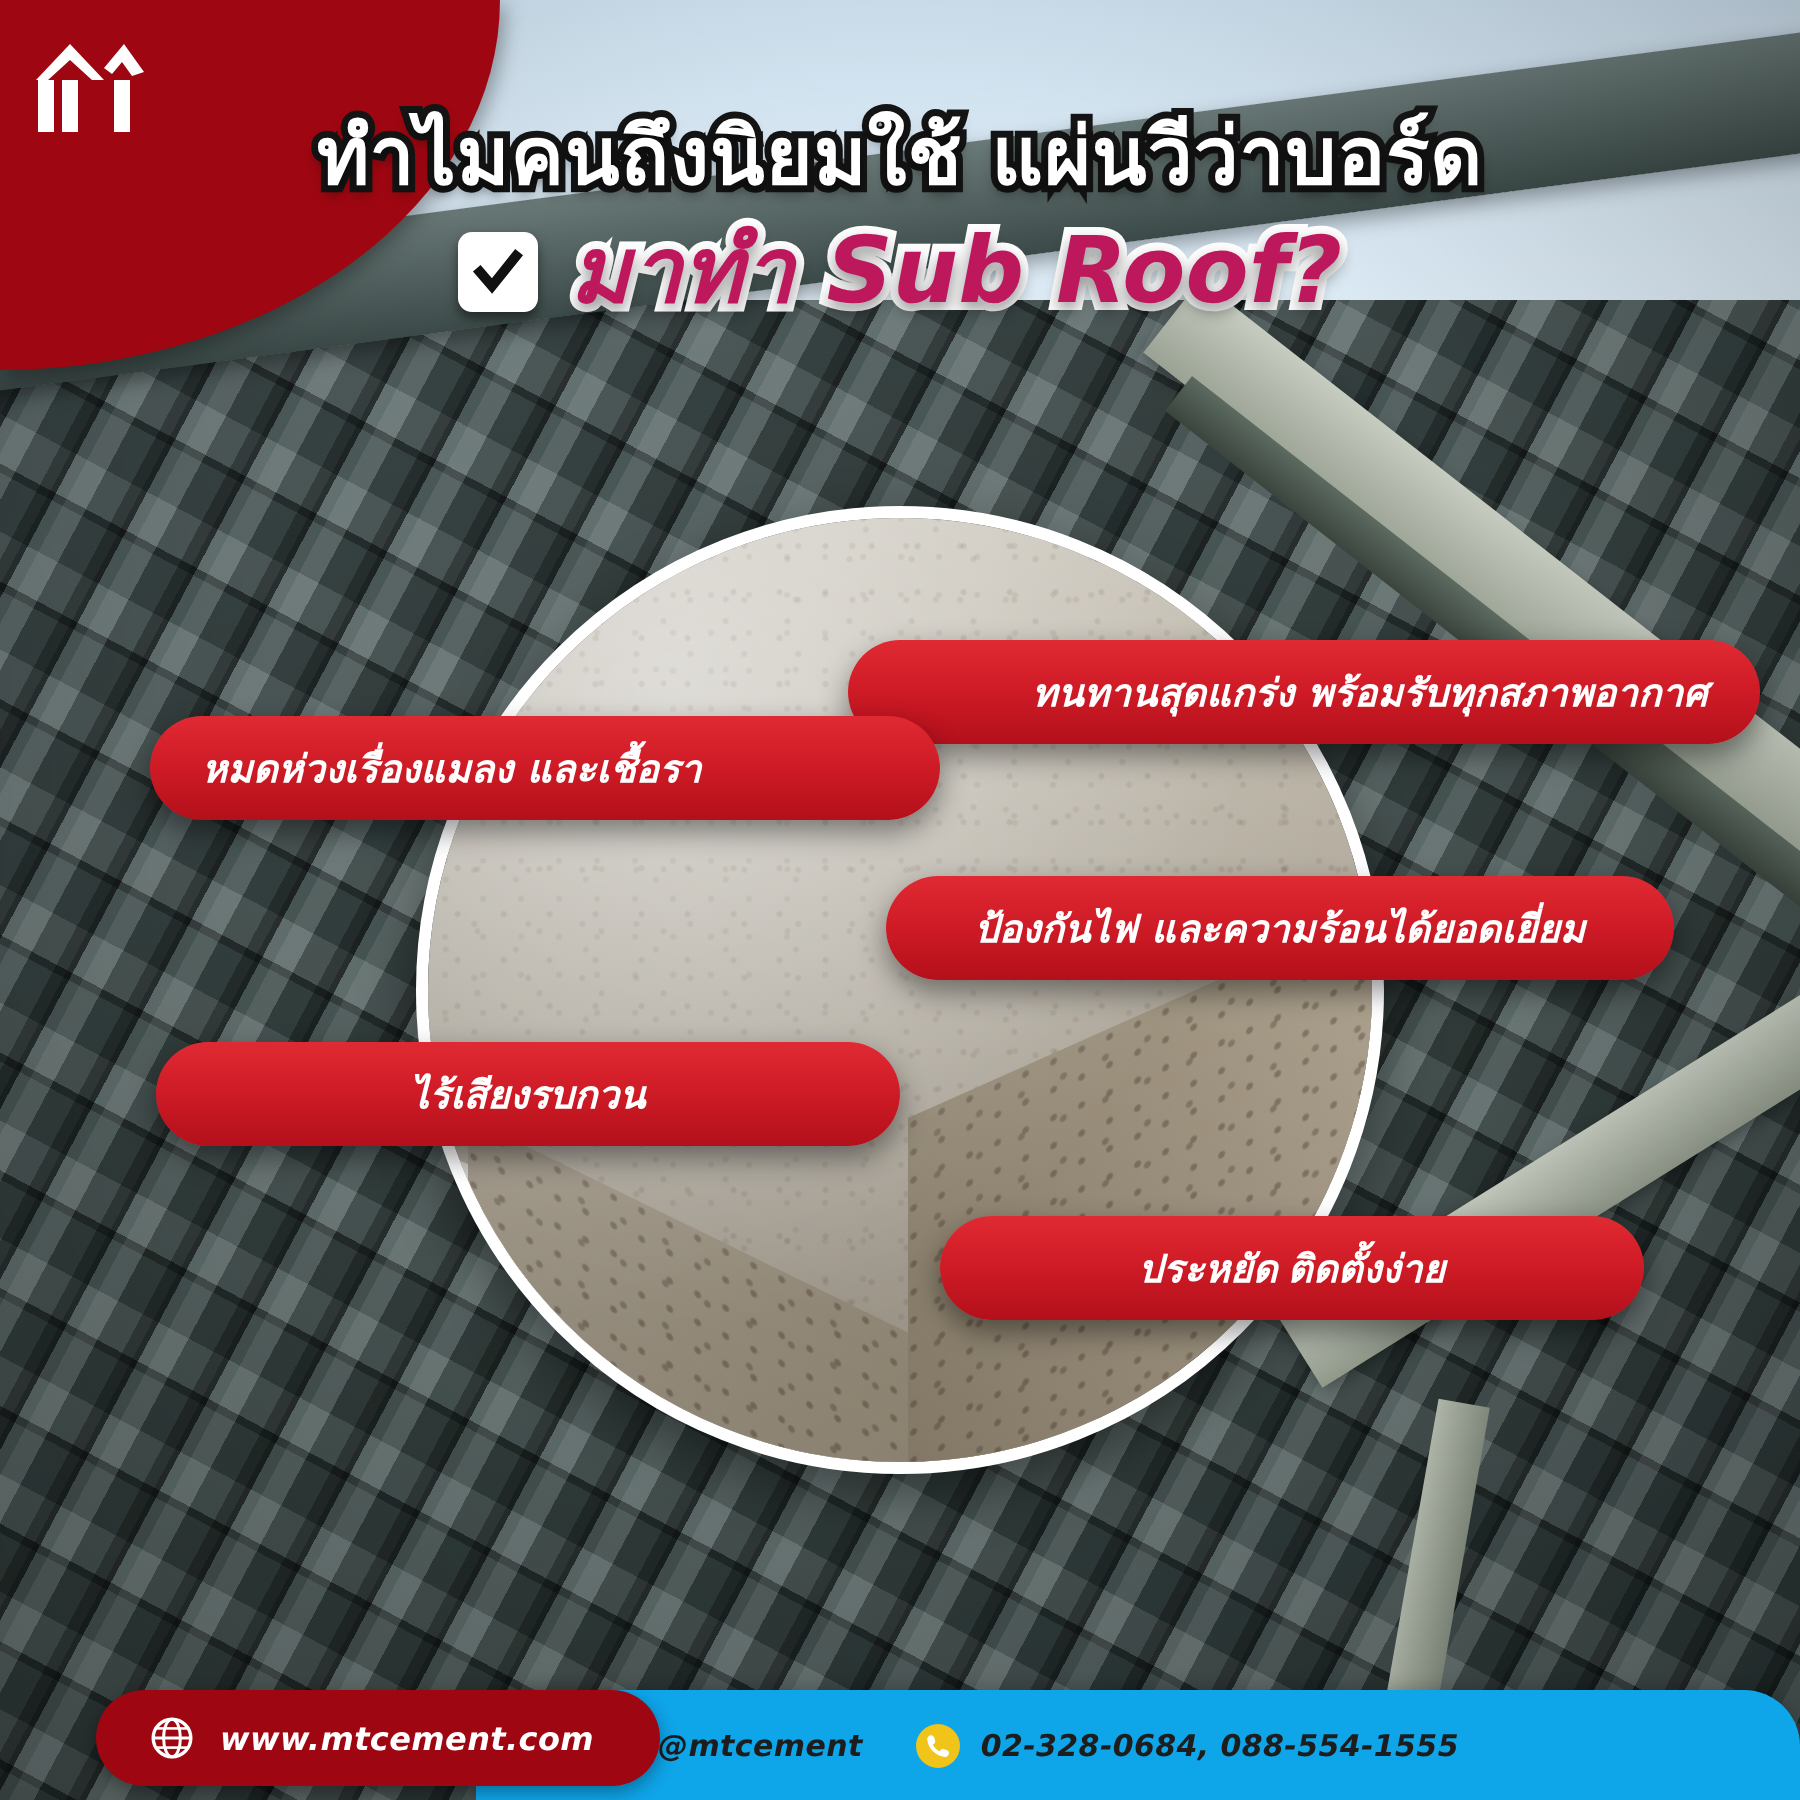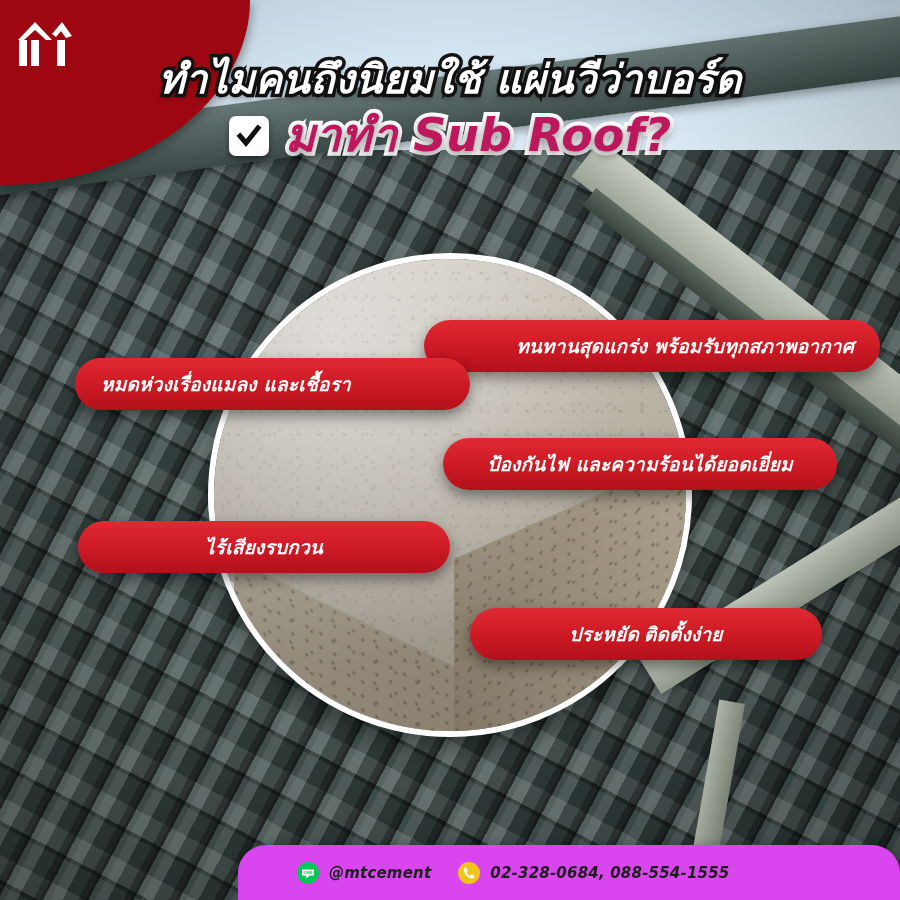--- a/index.html
+++ b/index.html
@@ -92,21 +92,21 @@
     box-shadow:2px 3px 10px rgba(0,0,0,.35);
   }
   .logo-mark{position:absolute;left:16px;top:18px;width:64px;height:52px;}
 
   
   .headline{
     position:absolute;left:0;top:56px;width:900px;
     text-align:center;pointer-events:none;
   }
   .hl-line1{
-    font-size:40px;font-weight:bold;font-style:italic;color:#ffffff;
+    font-size:40px;font-weight:bold;color:#ffffff;
     letter-spacing:.5px;line-height:1.18;
     -webkit-text-stroke:7px #151515;
     paint-order:stroke fill;
     text-shadow:0 4px 7px rgba(0,0,0,.55);
     padding:0 16px;
   }
   .hl-line2-wrap{
     display:flex;align-items:center;justify-content:center;gap:16px;
     margin-top:6px;
   }
@@ -208,21 +208,21 @@
     width:282px;height:48px;margin-top:9px;margin-left:48px;
     background:#9e0711;
     border-radius:24px;
     display:flex;align-items:center;gap:12px;
     padding-left:26px;
     z-index:2;
     box-shadow:0 3px 9px rgba(0,0,0,.35);
   }
   .footer-white{
     position:absolute;left:238px;bottom:0;width:662px;height:55px;
-    background:#d946ef;
+    background:#0ea5e9;
     border-top-left-radius:28px;
     border-top-right-radius:28px;
     display:flex;align-items:center;
     padding-left:58px;gap:26px;
     z-index:1;
     box-shadow:0 -2px 8px rgba(0,0,0,.18);
   }
   .f-item{display:flex;align-items:center;gap:9px;}
   .f-text{
     font-size:15px;font-style:italic;font-weight:bold;color:#1d1d1d;
@@ -302,16 +302,26 @@
       <div class="f-item">
         <svg class="f-ic" viewBox="0 0 24 24">
           <circle cx="12" cy="12" r="11" fill="#f0c419"></circle>
           <path d="M8.6 6.6c.7 0 1.3.5 1.5 1.2l.5 1.6c.1.5 0 1-.4 1.3l-.8.6c.7 1.5 1.9 2.7 3.4 3.4l.6-.8c.3-.4.8-.5 1.3-.4l1.6.5c.7.2 1.2.8 1.2 1.5 0 1.1-.9 2-2 2A10 10 0 016.6 8.6c0-1.1.9-2 2-2z" fill="#ffffff"></path>
         </svg>
         <span class="f-text">02-328-0684, 088-554-1555</span>
       </div>
 
     </div>
 
+    <div class="footer-red">
+      <svg class="f-ic" viewBox="0 0 24 24">
+        <circle cx="12" cy="12" r="9.4" fill="none" stroke="#ffffff" stroke-width="1.7"></circle>
+        <ellipse cx="12" cy="12" rx="4.2" ry="9.4" fill="none" stroke="#ffffff" stroke-width="1.5"></ellipse>
+        <line x1="2.6" y1="12" x2="21.4" y2="12" stroke="#ffffff" stroke-width="1.5"></line>
+        <line x1="4.2" y1="7.2" x2="19.8" y2="7.2" stroke="#ffffff" stroke-width="1.3"></line>
+        <line x1="4.2" y1="16.8" x2="19.8" y2="16.8" stroke="#ffffff" stroke-width="1.3"></line>
+      </svg>
+      <span class="f-text onred">www.mtcement.com</span>
+    </div>
 
   </div>
 
 </div>
 
 </body></html>

